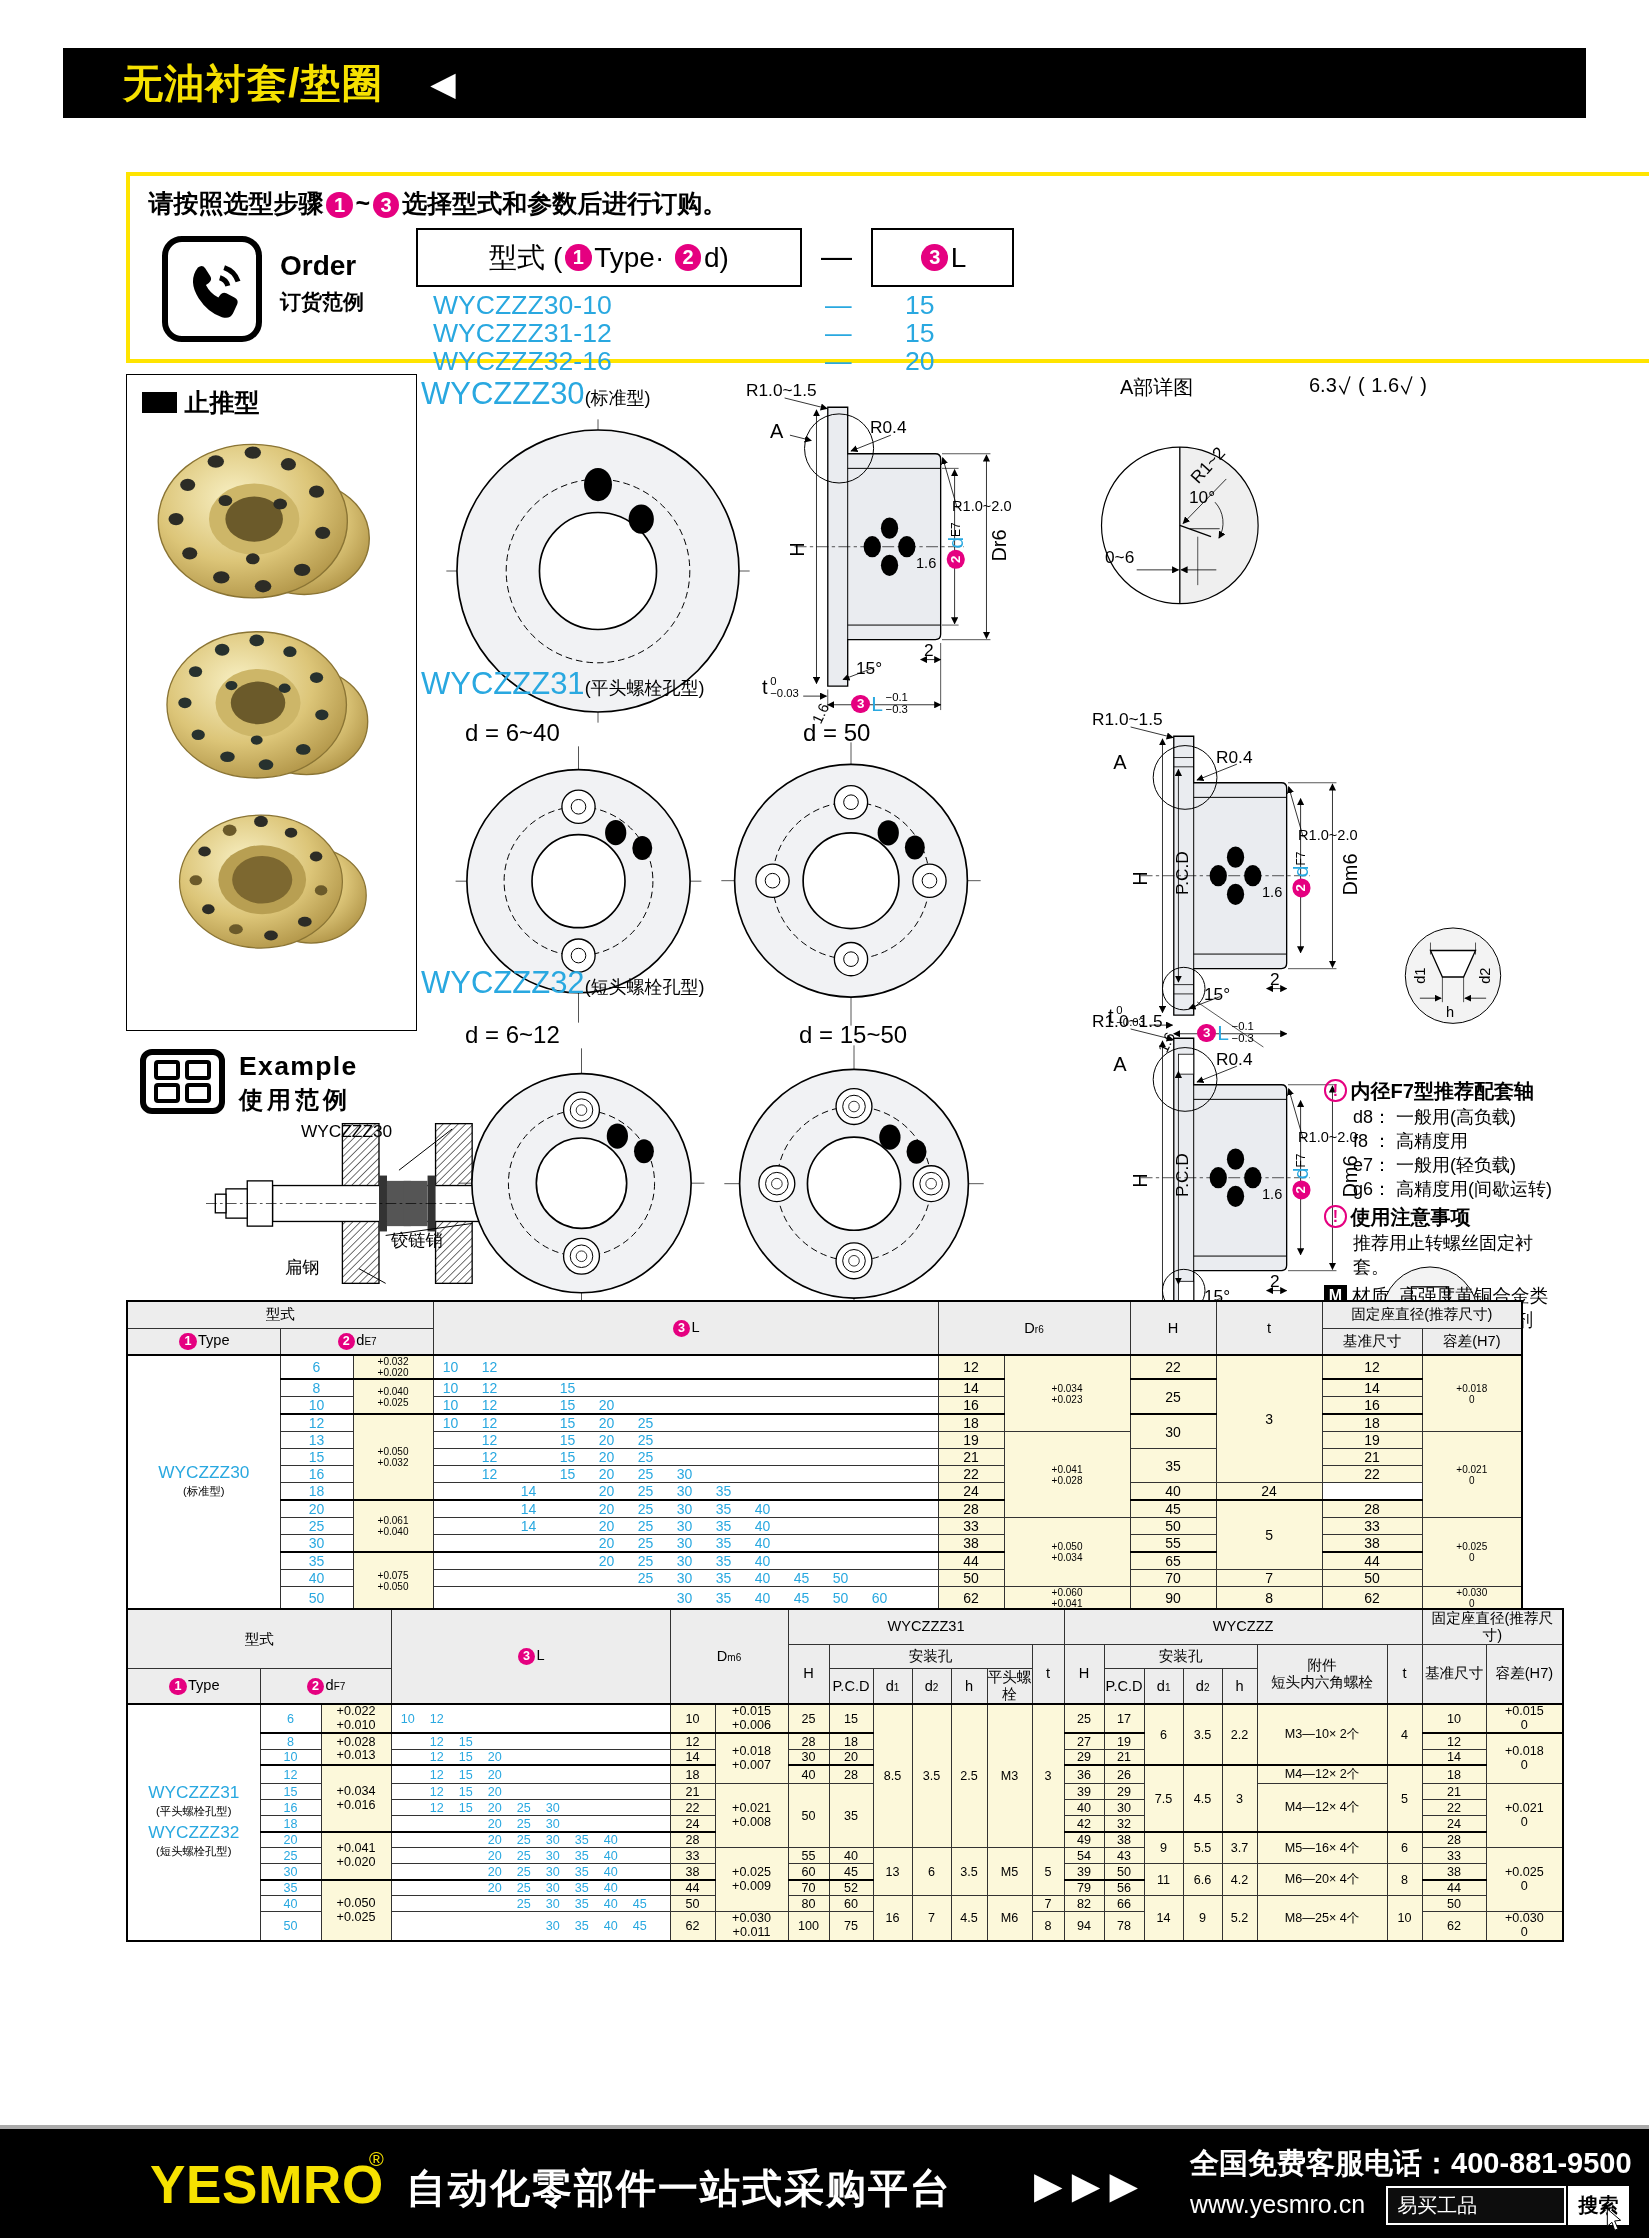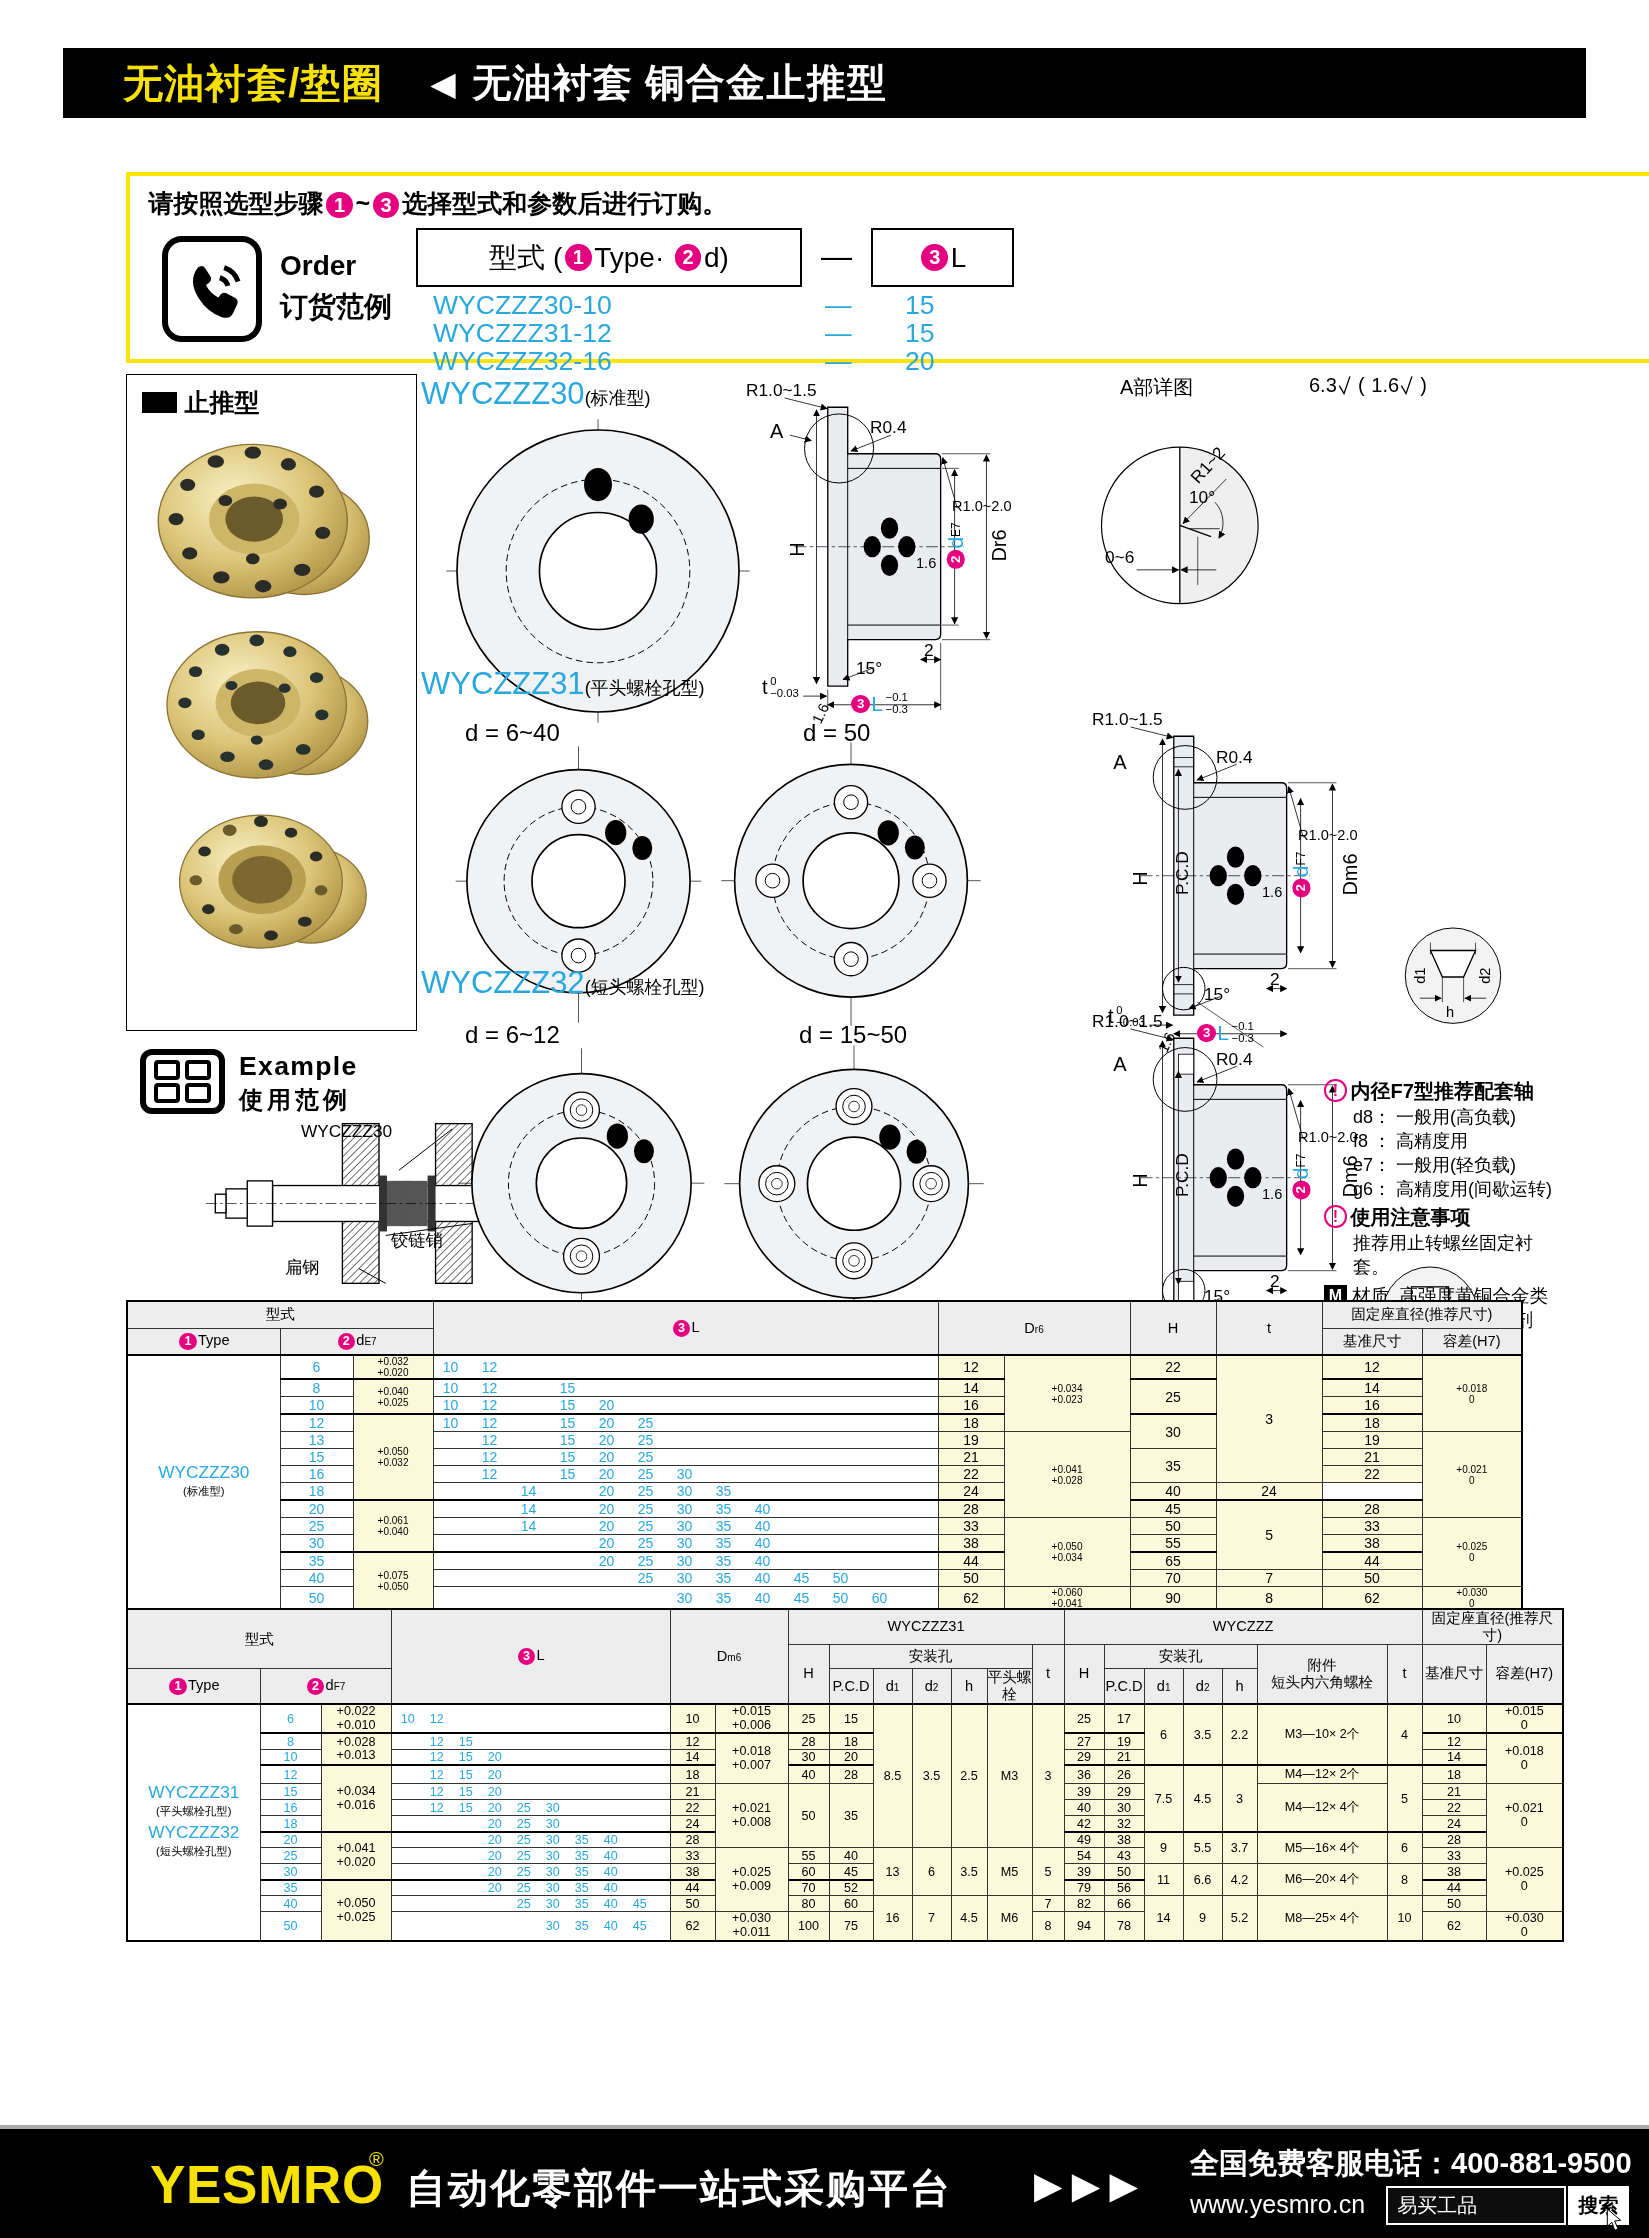--- a/index.html
+++ b/index.html
@@ -18,21 +18,21 @@
   .feature .mark { width:17.3px; height:24px; background:#000; margin-right:5.3px; }
 
   
   .orderbox { position:absolute; left:126px; top:172px; width:1580px; height:191px; border:4.7px solid #ffe400; background:#fff; }
   .ob-instr { position:absolute; left:18.6px; top:10.6px; font-size:25px; font-weight:bold; }
   .bdg { display:inline-block; background:#e50080; color:#fff; border-radius:50%; width:26.6px; height:26.6px;
          line-height:26.6px; text-align:center; font-size:20px; font-weight:bold; vertical-align:middle; margin:0 2.7px; }
   .bdg.small { width:18.6px; height:18.6px; line-height:18.6px; font-size:13.3px; margin:0 1.3px;}
   .phoneicon { position:absolute; left:32px; top:60px; width:100px; height:106px; border:6.6px solid #000; border-radius:20px; display:flex; align-items:center; justify-content:center;}
   .ob-order { position:absolute; left:150px; top:74px; font-size:28px; font-weight:bold; }
-  .ob-order-zh { position:absolute; left:150px; top:112px; font-size:28px; font-weight:bold; }
+  .ob-order-zh { position:absolute; left:150px; top:112px; font-size:21px; font-weight:bold; }
   .mbox { position:absolute; left:286px; top:52px; width:386px; height:59px; border:2px solid #000;
           display:flex; align-items:center; justify-content:center; font-size:28px; }
   .lbox { position:absolute; left:741px; top:52px; width:143px; height:59px; border:2px solid #000;
           display:flex; align-items:center; justify-content:center; font-size:28px; }
   .mdash { position:absolute; left:691px; top:63px; font-size:31px; }
   .exrow { position:absolute; left:0; width:997px; height:29px; color:#29a8e0; font-size:26.6px; }
   .exrow .p { position:absolute; left:303px; } .exrow .d { position:absolute; left:695px; } .exrow .l { position:absolute; left:775px; }
 
   
   .leftpanel { position:absolute; left:126px; top:374px; width:291px; height:657px; border:1.3px solid #000; }
@@ -136,21 +136,20 @@
       <pattern id="hat" width="8" height="8" patternUnits="userSpaceOnUse" patternTransform="rotate(45)">
         <rect width="8" height="8" fill="#fff"></rect>
           <line x1="0" y1="0" x2="0" y2="8" stroke="#555" stroke-width="2.5"></line>
       </pattern>
     </defs>
   </svg>
 
   <div class="topbar">
     <span class="cat">无油衬套/垫圈</span>
     <span class="arr">◀</span>
-    <span class="ttl">无油衬套 铜合金止推型</span>
   </div>
 
 
   <div class="orderbox">
     <div class="ob-instr">
       <span>请按照选型步骤</span><span class="bdg">1</span><span>~</span><span class="bdg">3</span><span>选择型式和参数后进行订购。</span>
     </div>
     <div class="phoneicon">
       <svg viewBox="0 0 100 100" width="73" height="73">
         <path d="M30 20 q-14 18 1 42 q13 20 32 26 q11 3 15 -5 l6 -13 q2 -6 -4 -9 l-11 -6 q-5 -2 -8 2 l-3 4 q-11 -5 -17 -17 l4 -3 q5 -4 2 -9 l-7 -11 q-4 -6 -10 -1 z" fill="#000"></path>

